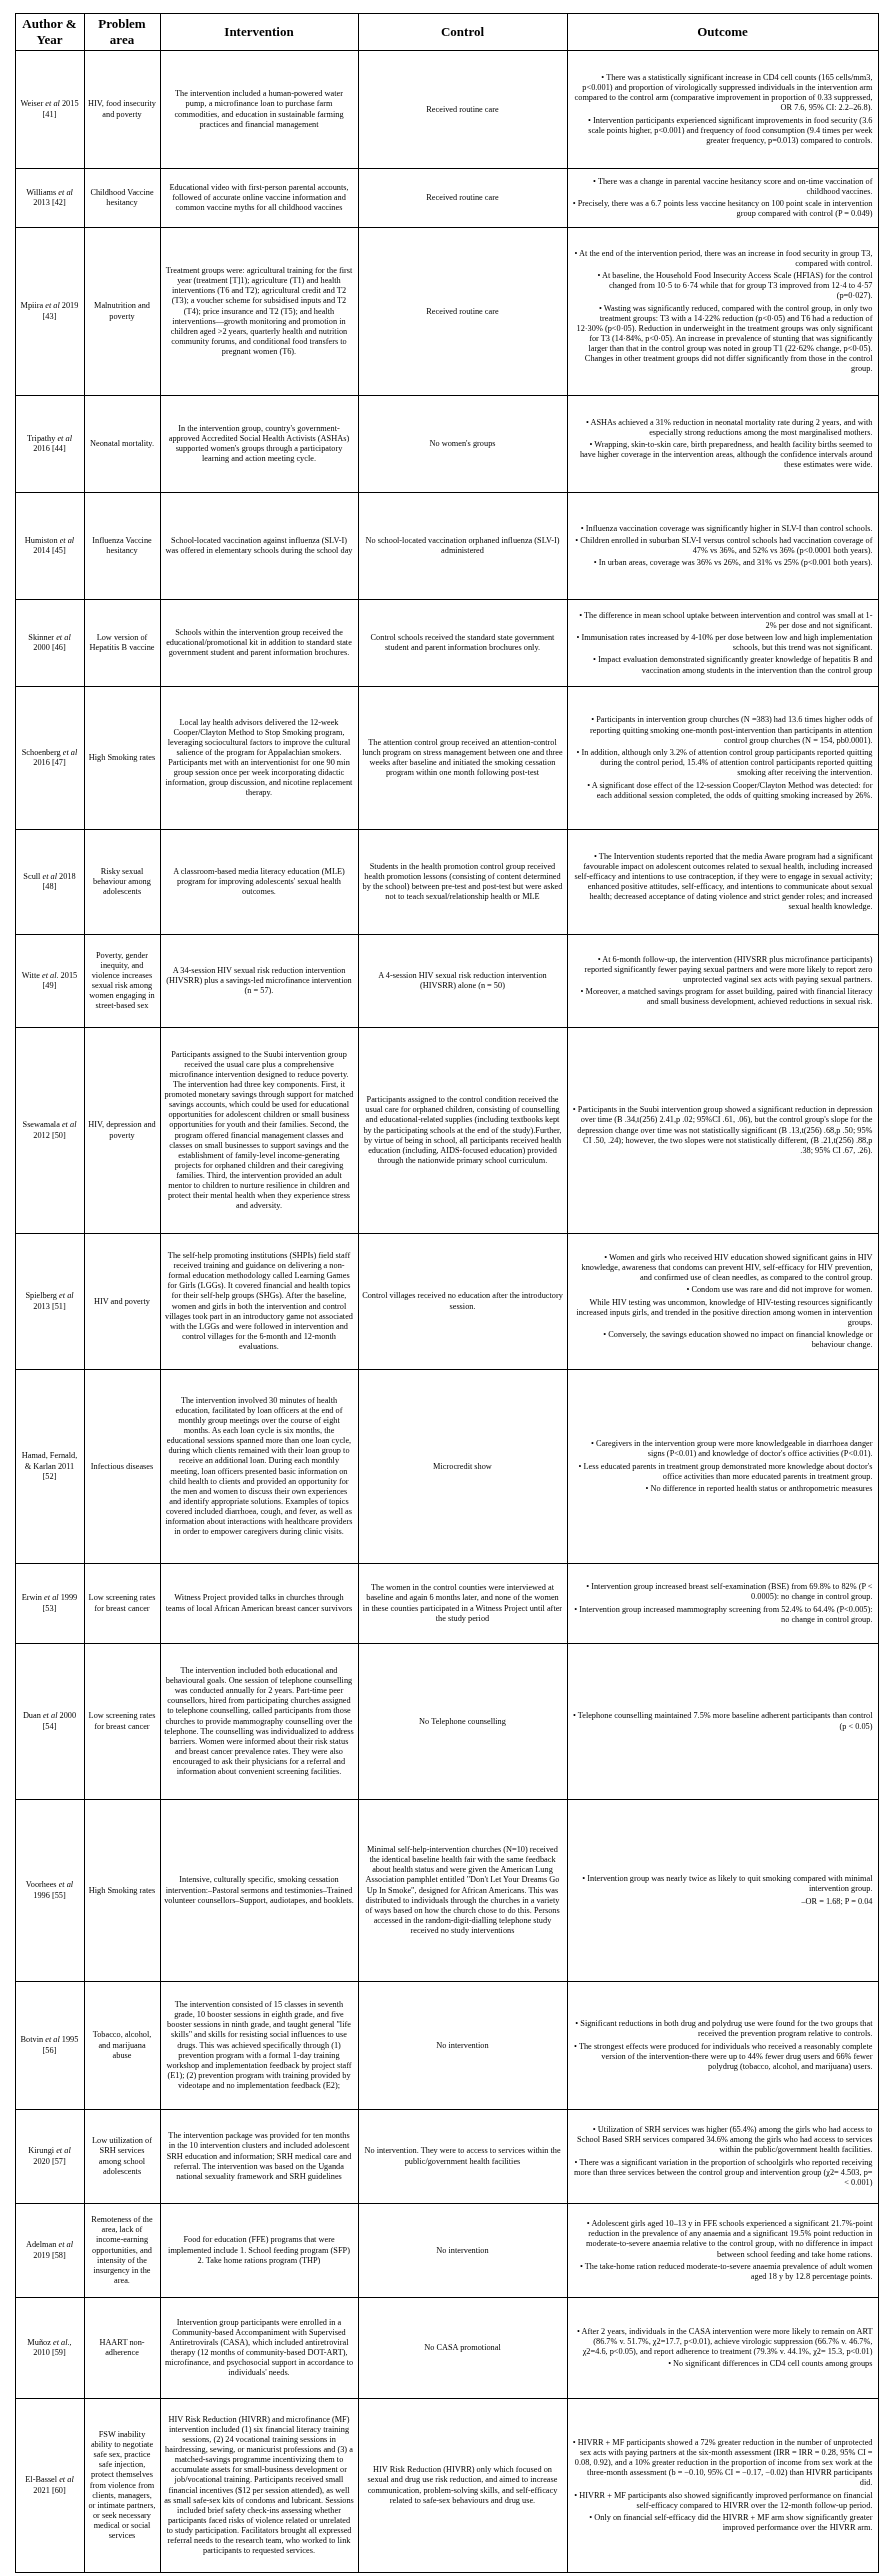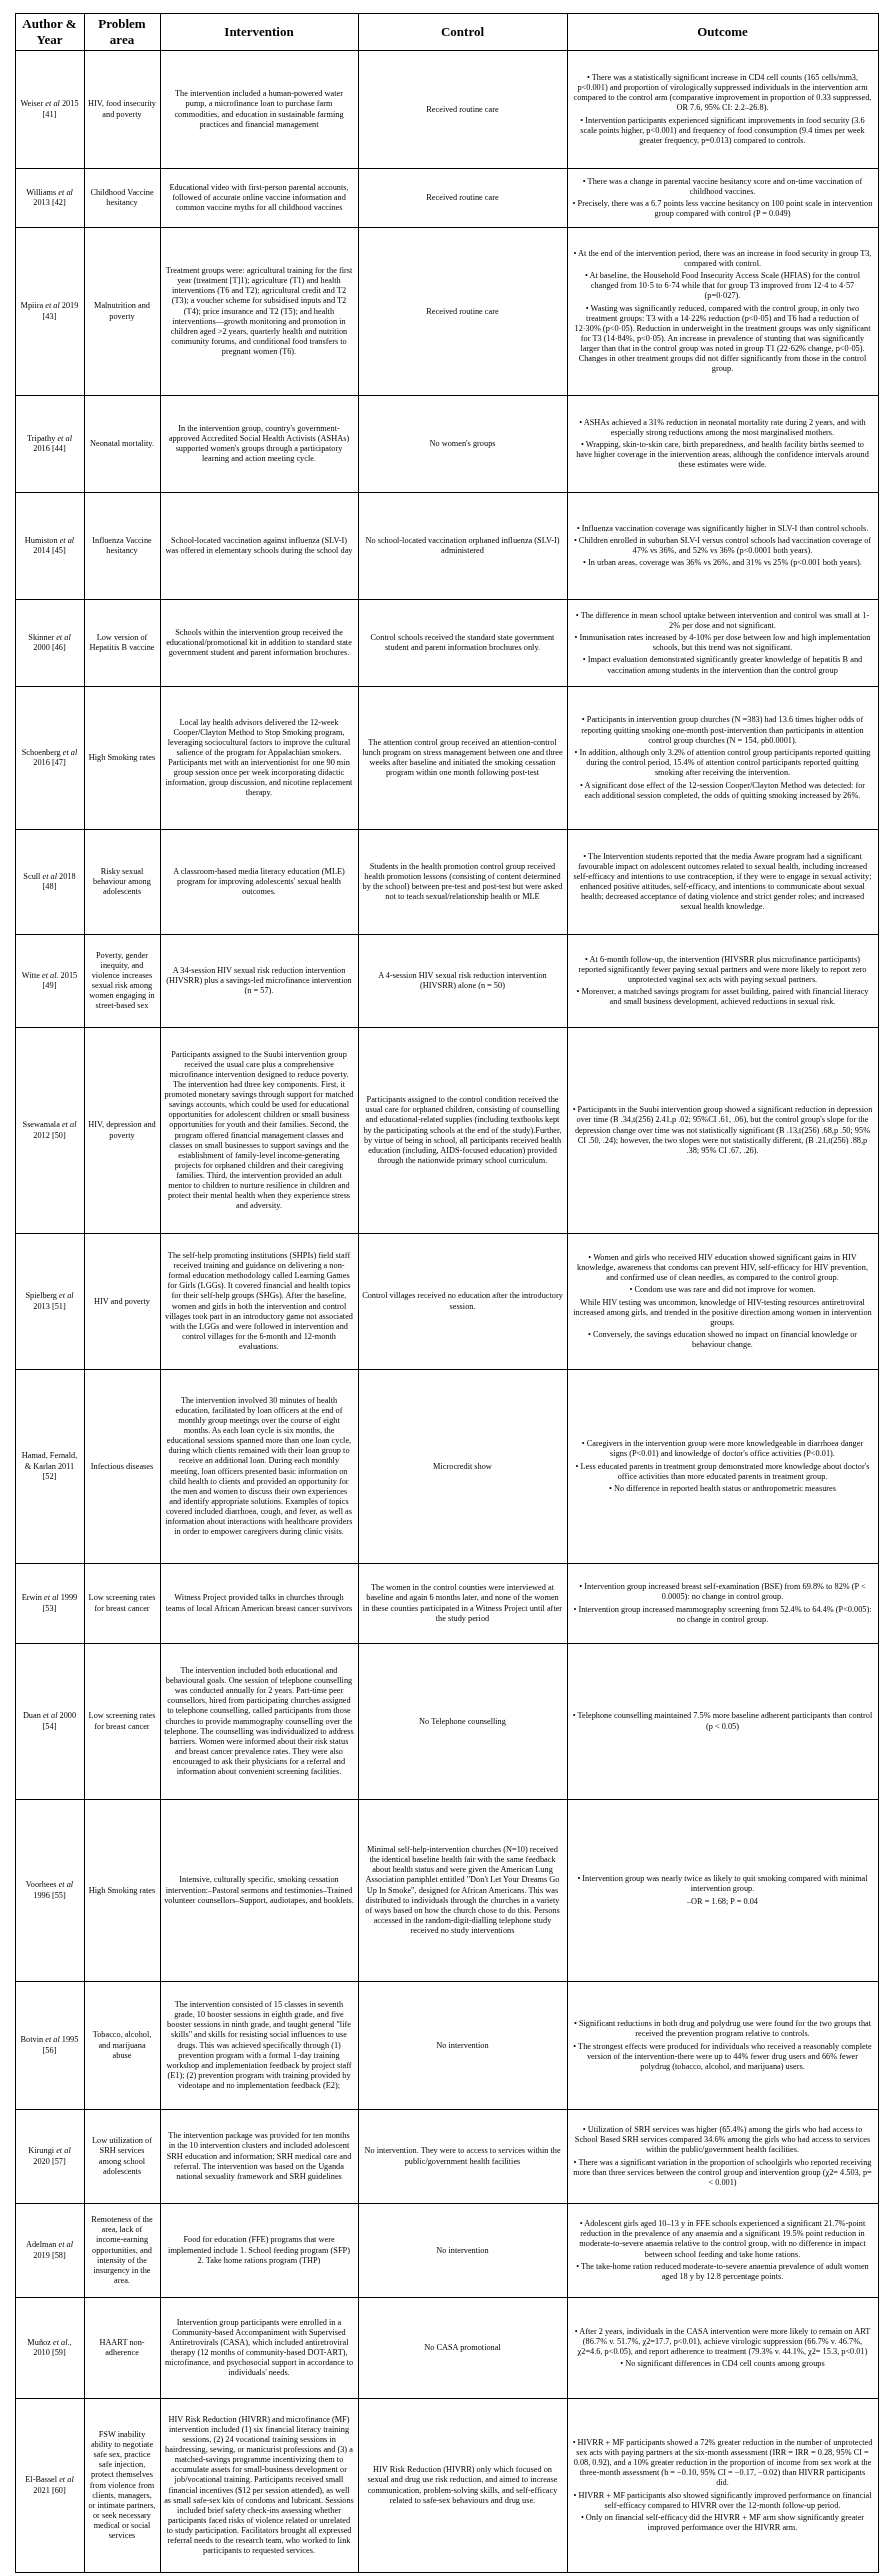--- a/index.html
+++ b/index.html
@@ -43,21 +43,21 @@
     font-weight: bold;
     font-size: 13px;
     text-align: center;
     padding: 2.2px 1.4px;
     height: 17.4px;
   }
   td.author-cell, td.problem-cell, td.intervention-cell, td.control-cell {
     text-align: center;
   }
   td.outcome-cell {
-    text-align: center;
+    text-align: right;
     padding: 2.2px 5px;
   }
   .outcome-item {
     margin: 2.2px 0;
   }
 </style>
 </head>
 <body>
 
 <div class="page">
@@ -182,21 +182,21 @@
           </td>
   </tr>
         <tr class="study-row" style="height: 136px;">
     <td class="author-cell">Spielberg <i>et al</i> 2013 [51]</td>
     <td class="problem-cell">HIV and poverty</td>
     <td class="intervention-cell">The self-help promoting institutions (SHPIs) field staff received training and guidance on delivering a non-formal education methodology called Learning Games for Girls (LGGs). It covered financial and health topics for their self-help groups (SHGs). After the baseline, women and girls in both the intervention and control villages took part in an introductory game not associated with the LGGs and were followed in intervention and control villages for the 6-month and 12-month evaluations.</td>
     <td class="control-cell">Control villages received no education after the introductory session.</td>
     <td class="outcome-cell">
             <div class="outcome-item">• Women and girls who received HIV education showed significant gains in HIV knowledge, awareness that condoms can prevent HIV, self-efficacy for HIV prevention, and confirmed use of clean needles, as compared to the control group.</div>
             <div class="outcome-item">• Condom use was rare and did not improve for women.</div>
-            <div class="outcome-item">While HIV testing was uncommon, knowledge of HIV-testing resources antiretroviral increased among girls, and trended in the positive direction among women in intervention groups.</div>
+            <div class="outcome-item">While HIV testing was uncommon, knowledge of HIV-testing resources significantly increased inputs girls, and trended in the positive direction among women in intervention groups.</div>
             <div class="outcome-item">• Conversely, the savings education showed no impact on financial knowledge or behaviour change.</div>
           </td>
   </tr>
         <tr class="study-row" style="height: 194px;">
     <td class="author-cell">Hamad, Fernald, &amp; Karlan 2011 [52]</td>
     <td class="problem-cell">Infectious diseases</td>
     <td class="intervention-cell">The intervention involved 30 minutes of health education, facilitated by loan officers at the end of monthly group meetings over the course of eight months. As each loan cycle is six months, the educational sessions spanned more than one loan cycle, during which clients remained with their loan group to receive an additional loan. During each monthly meeting, loan officers presented basic information on child health to clients and provided an opportunity for the men and women to discuss their own experiences and identify appropriate solutions. Examples of topics covered included diarrhoea, cough, and fever, as well as information about interactions with healthcare providers in order to empower caregivers during clinic visits.</td>
     <td class="control-cell">Microcredit show</td>
     <td class="outcome-cell">
             <div class="outcome-item">• Caregivers in the intervention group were more knowledgeable in diarrhoea danger signs (P&lt;0.01) and knowledge of doctor's office activities (P&lt;0.01).</div>

